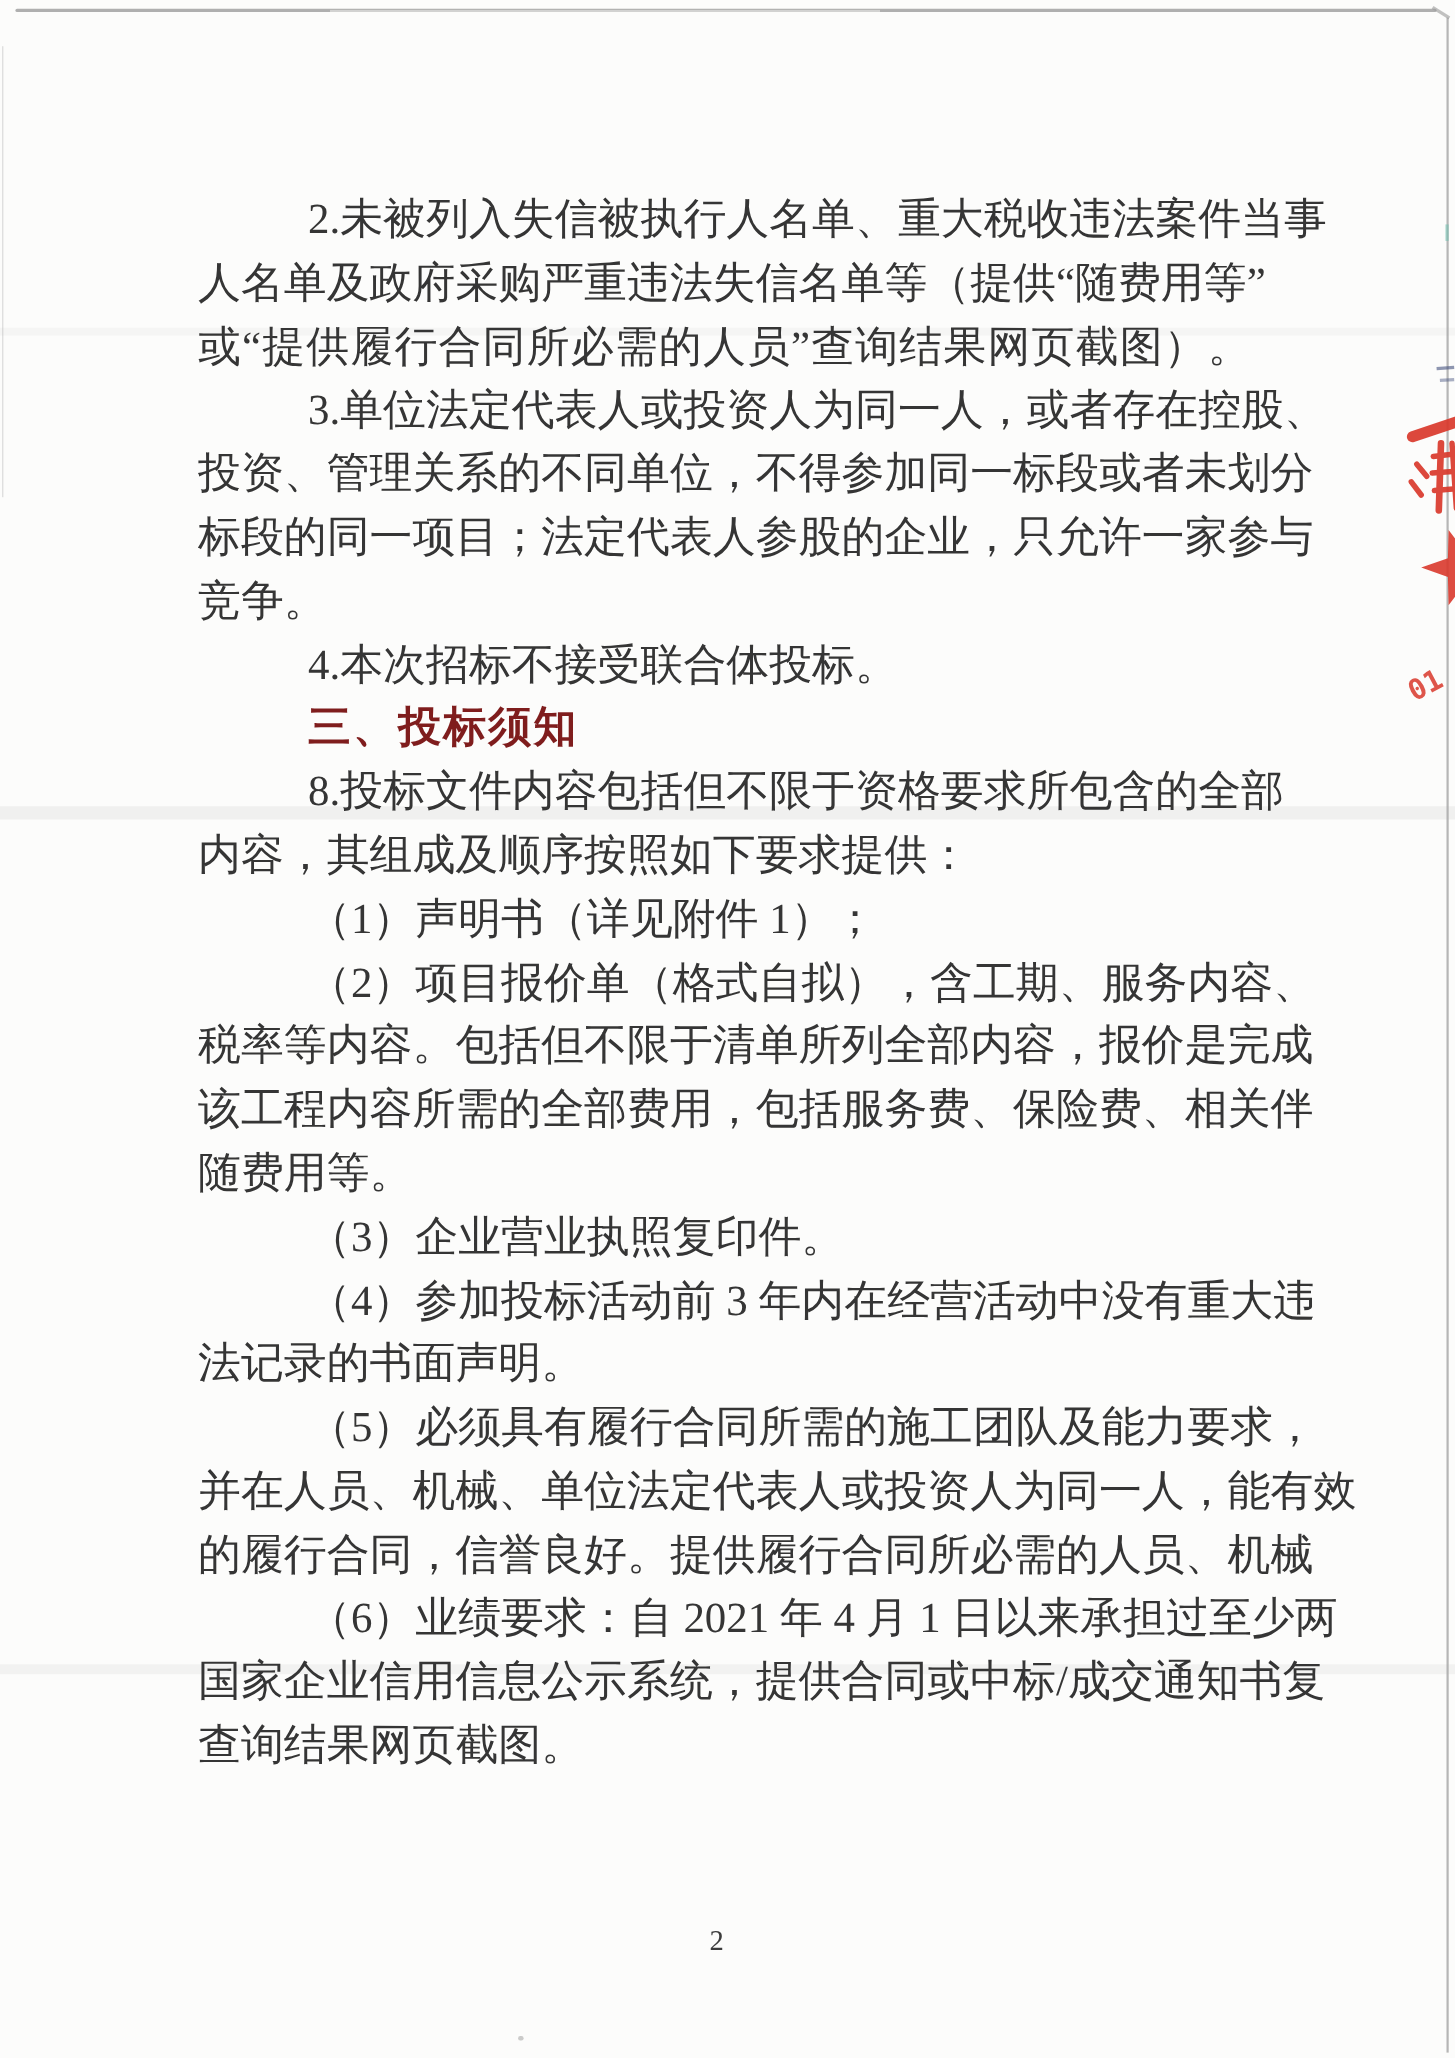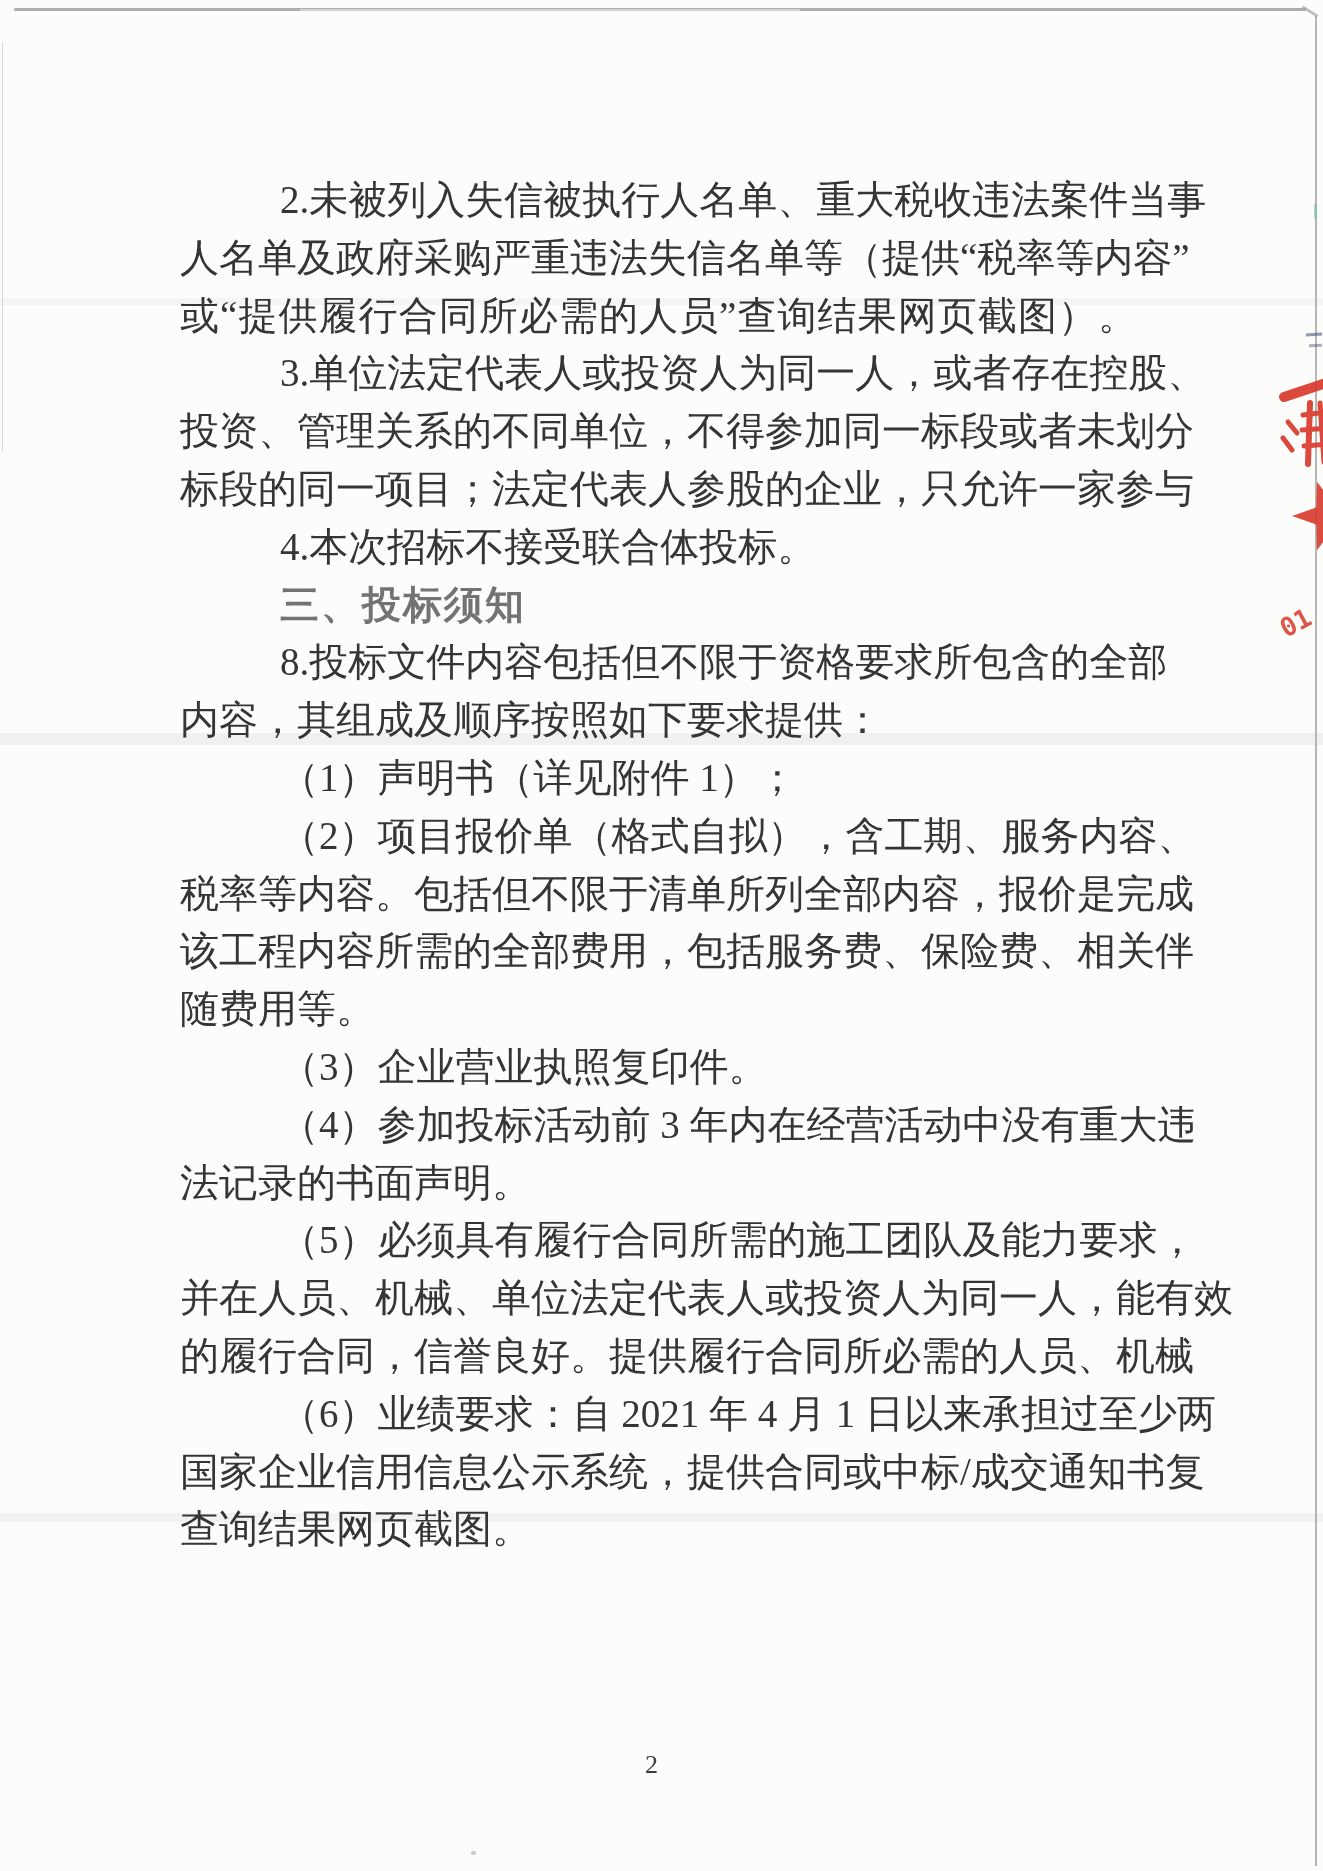--- a/index.html
+++ b/index.html
@@ -33,21 +33,21 @@
   .line{
     height:57.8px;
     text-align:justify;
     text-align-last:left;
     white-space:nowrap;
   }
   .line.full{text-align-last:justify;}
   .line.indent{text-indent:100px;}
   .line.heading{
     font-family:"Liberation Sans","DejaVu Sans",sans-serif;
-    font-weight:700;letter-spacing:2px;color:#737373;
+    font-weight:700;letter-spacing:2px;color:#7f1d1d;
   }
   .page-number{
     position:absolute;left:0;top:1750px;width:1303px;
     text-align:center;font-size:26px;color:#3c3c3c;
   }
   
   .stamp-svg{position:absolute;left:1270px;top:370px;width:62px;height:290px;overflow:visible;}
 </style>
 </head>
 <body>
@@ -62,25 +62,26 @@
   <div class="streak streak-1"></div>
   <div class="streak streak-2"></div>
   <div class="streak streak-3"></div>
   <div class="teal-mark"></div>
   <div class="blue-dash-1"></div>
   <div class="blue-dash-2"></div>
   <div class="speck"></div>
 
   <main class="text-block">
     <div class="line indent full">2.未被列入失信被执行人名单、重大税收违法案件当事</div>
-    <div class="line full">人名单及政府采购严重违法失信名单等（提供“税率等内容”</div>
+    <div class="line full">人名单及政府采购严重违法失信名单等（提供“随费用等”</div>
     <div class="line full">或“提供履行合同所必需的人员”查询结果网页截图）。</div>
     <div class="line indent full">3.单位法定代表人或投资人为同一人，或者存在控股、</div>
     <div class="line full">投资、管理关系的不同单位，不得参加同一标段或者未划分</div>
     <div class="line full">标段的同一项目；法定代表人参股的企业，只允许一家参与</div>
+    <div class="line">竞争。</div>
     <div class="line indent">4.本次招标不接受联合体投标。</div>
     <div class="line indent heading">三、投标须知</div>
     <div class="line indent full">8.投标文件内容包括但不限于资格要求所包含的全部</div>
     <div class="line">内容，其组成及顺序按照如下要求提供：</div>
     <div class="line indent">（1）声明书（详见附件 1）；</div>
     <div class="line indent full">（2）项目报价单（格式自拟），含工期、服务内容、</div>
     <div class="line full">税率等内容。包括但不限于清单所列全部内容，报价是完成</div>
     <div class="line full">该工程内容所需的全部费用，包括服务费、保险费、相关伴</div>
     <div class="line">随费用等。</div>
     <div class="line indent">（3）企业营业执照复印件。</div>

